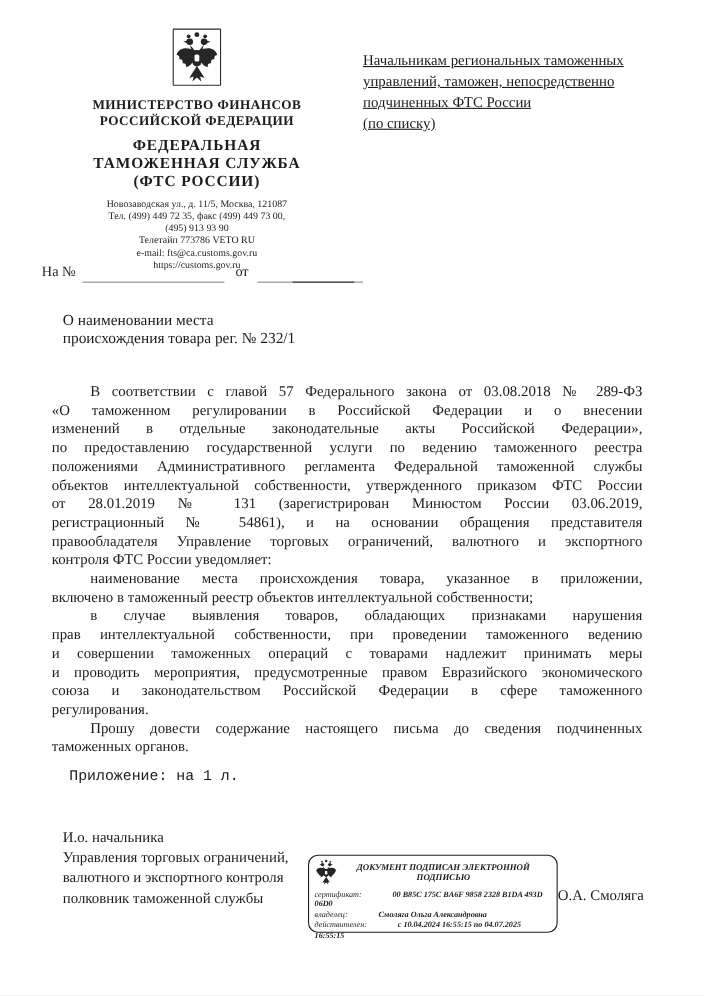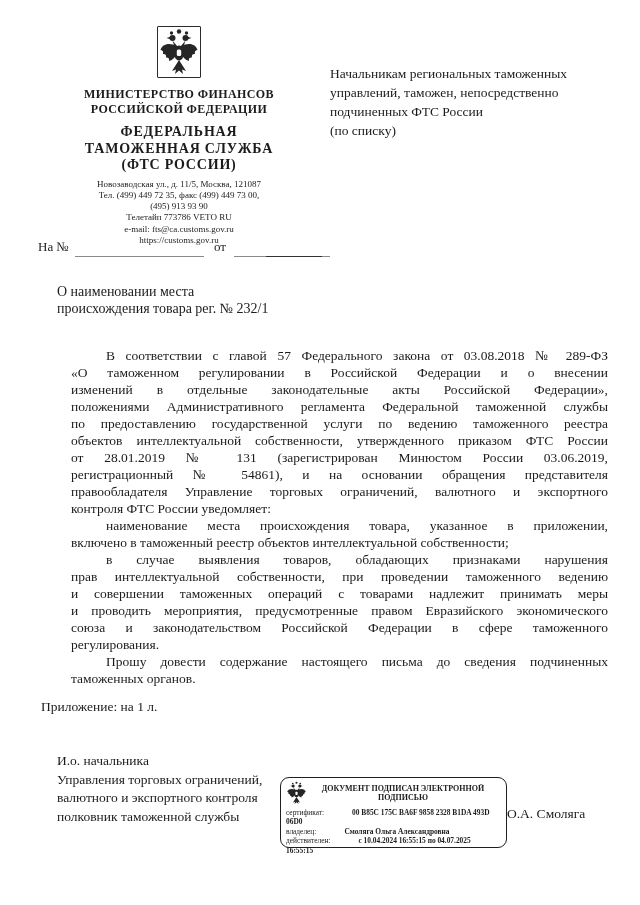--- a/index.html
+++ b/index.html
@@ -13,51 +13,51 @@
   .lh-left { position:absolute; left:36px; top:26px; width:286px; text-align:center; }
   .emblem-box {
     display:inline-block; width:44px; height:52px;
     border:1.5px solid #2b2b2b; border-radius:1px; padding:1px; box-sizing:border-box;
   }
   .emblem-box svg { width:100%; height:100%; }
   .ministry  { margin-top:7px; font-weight:bold; font-size:12px; line-height:14.5px; letter-spacing:.4px; white-space:pre-line; }
   .agency    { margin-top:8px; font-weight:bold; font-size:14px; line-height:16.5px; letter-spacing:.8px; white-space:pre-line; }
   .contact   { margin-top:5px; font-size:9px; line-height:11.3px; }
   
-  .recipient { position:absolute; left:330px; top:64px; width:292px; font-size:13.5px; line-height:19px; white-space:pre-line; }
+  .recipient { position:absolute; left:330px; top:45px; width:292px; font-size:13.5px; line-height:19px; white-space:pre-line;text-decoration:underline; }
   
   .ref { position:absolute; left:38px; top:229px; width:292px; font-size:13px; }
   .ref-row1 { display:flex; align-items:flex-end; }
   .ref-date   { width:146px; text-align:center; font-weight:bold; border-bottom:1.3px solid #6b6b6b; padding-bottom:2px; }
   .ref-no-sign{ margin:0 6px 0 10px; padding-bottom:2px; }
   .ref-number { flex:1; text-align:center; font-weight:bold; border-bottom:1.3px solid #6b6b6b; padding-bottom:2px; }
   .ref-row2 { display:flex; align-items:flex-end; margin-top:10px; }
   .ref-row2 .lbl { padding-bottom:2px; }
   .blank1 { flex:1; margin-left:6px; border-bottom:1.3px solid #8a8a8a; height:14px; }
   .ot     { margin:0 8px 0 10px; padding-bottom:2px; }
   .blank2 { width:96px; border-bottom:1.3px solid #8a8a8a; height:14px; position:relative; }
   .blank2 .ink { position:absolute; left:32px; right:8px; bottom:-1.3px; border-bottom:1.5px solid #333; }
   
   .subject { position:absolute; left:57px; top:283px; width:290px; font-size:14px; line-height:17px; white-space:pre-line; }
   
-  .bodytext { position:absolute; left:71px; top:347px; width:537px; font-size:13.5px; line-height:17px; }
+  .bodytext { position:absolute; left:47px; top:347px; width:537px; font-size:13.5px; line-height:17px; }
   .para { margin:0; }
   .para .line { text-align:justify; text-align-last:justify; }
   .para .line.last { text-align-last:left; }
   .para .line:first-child { text-indent:35px; }
   
-  .attachment { position:absolute; left:41px; top:699px; font-size:13.5px; }
+  .attachment { position:absolute; left:63px; top:699px; font-size:13.5px;font-family:Liberation Mono, monospace; }
   .sig-position { position:absolute; left:57px; top:752px; width:252px; font-size:13.5px; line-height:18.5px; white-space:pre-line; }
   .sig-name { position:absolute; left:507px; top:806px; font-size:13.5px; }
   
   .stamp {
     position:absolute; left:280px; top:777px; width:227px; height:71px;
     box-sizing:border-box; background:#ffffff;
     border:1.6px solid #1f1f1f; border-radius:9px;
-    padding:3px 7px 3px 5px; z-index:5;
+    padding:3px 7px 3px 5px; z-index:5;font-style:italic;
   }
   .stamp-head { display:flex; align-items:center; }
   .stamp-eagle { width:21px; height:24px; flex:0 0 auto; }
   .stamp-eagle svg { width:100%; height:100%; }
   .stamp-title { flex:1; text-align:center; font-weight:bold; font-size:8px; line-height:9.5px; white-space:pre-line; }
   .stamp-details { margin-top:3px; font-size:7.4px; line-height:9.4px; }
   .stamp-details .row { }
   .stamp-details .lab { margin-right:2px; }
   .stamp-details b { font-weight:bold;margin-left:26px; }
 </style>
@@ -124,22 +124,22 @@
   </div>
 
   <div class="subject">О наименовании места
 происхождения товара рег. № 232/1</div>
 
   <div class="bodytext">
     <div class="para">
         <div class="line">В соответствии с главой 57 Федерального закона от 03.08.2018 № 289-ФЗ</div>
         <div class="line">«О таможенном регулировании в Российской Федерации и о внесении</div>
         <div class="line">изменений в отдельные законодательные акты Российской Федерации»,</div>
+        <div class="line">по предоставлению государственной услуги по ведению таможенного реестра</div>
         <div class="line">положениями Административного регламента Федеральной таможенной службы</div>
-        <div class="line">по предоставлению государственной услуги по ведению таможенного реестра</div>
         <div class="line">объектов интеллектуальной собственности, утвержденного приказом ФТС России</div>
         <div class="line">от 28.01.2019 № 131 (зарегистрирован Минюстом России 03.06.2019,</div>
         <div class="line">регистрационный № 54861), и на основании обращения представителя</div>
         <div class="line">правообладателя Управление торговых ограничений, валютного и экспортного</div>
         <div class="line last">контроля ФТС России уведомляет:</div>
       </div>
     <div class="para">
         <div class="line">наименование места происхождения товара, указанное в приложении,</div>
         <div class="line last">включено в таможенный реестр объектов интеллектуальной собственности;</div>
       </div>

